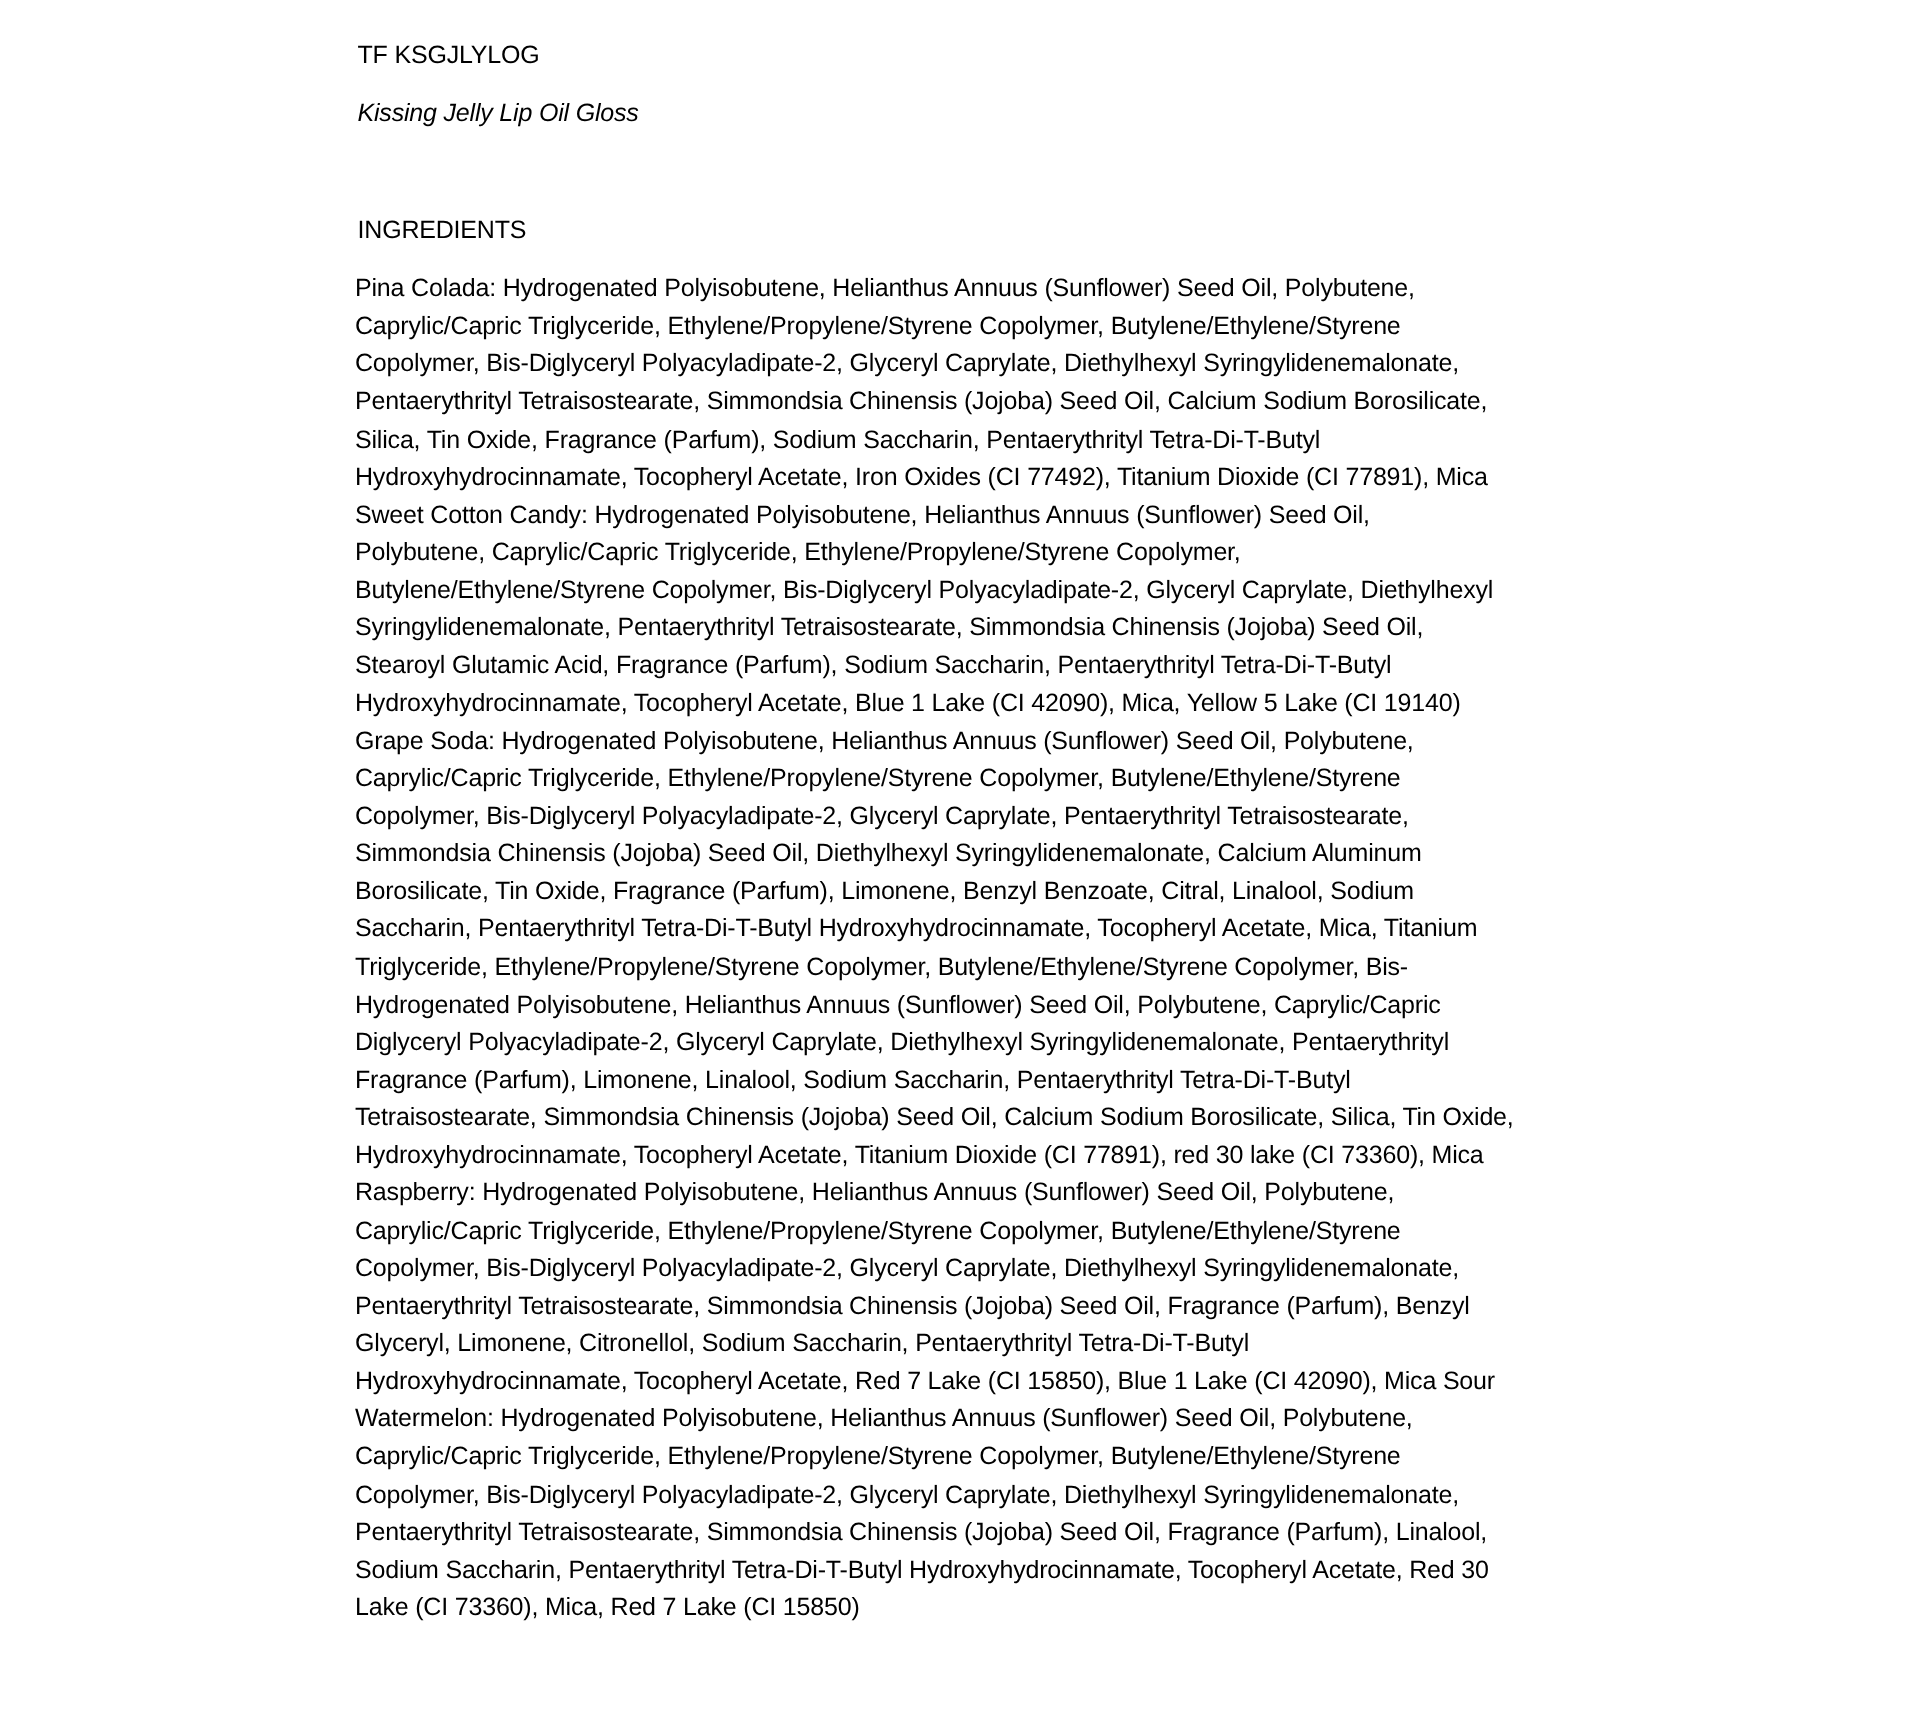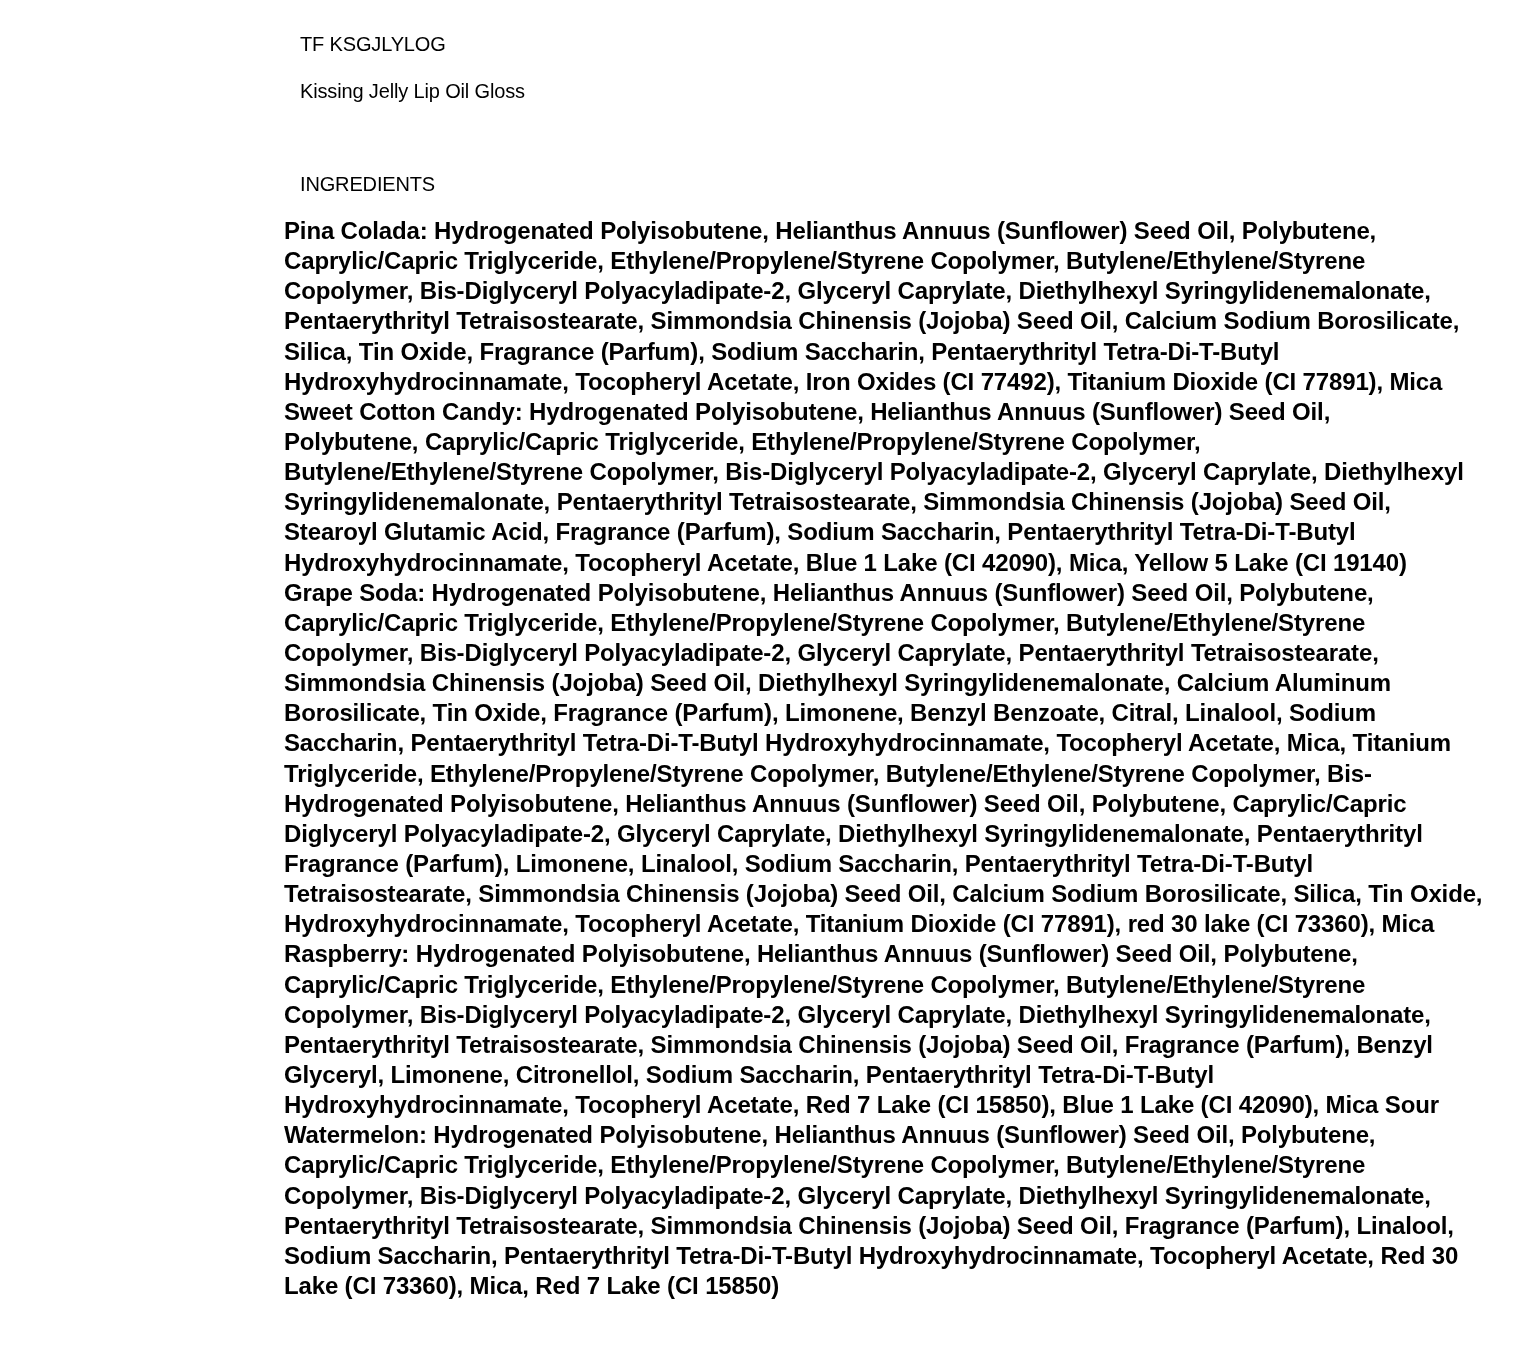--- a/index.html
+++ b/index.html
@@ -16,41 +16,40 @@
       color: #000000;
     }
     .page {
       position: absolute;
       left: 284px;
       top: 0;
       width: 1000px;
     }
     .line {
       position: absolute;
-      left: 16px;
+      left: 2px;
       white-space: nowrap;
       font-size: 20px;
       line-height: 24px;
       letter-spacing: -0.15px;
     }
     #product-code { top: 32px; }
-    #product-name { top: 79px; }
+    #product-name { top: 79px; font-style: italic; }
     #ingredients-heading { top: 172px; }
     .ingredients-block {
       position: absolute;
       left: 0;
       top: 219px;
     }
     .ingredients-block .row {
       height: 30.15px;
       line-height: 24px;
-      font-size: 24px;
+      font-size: 20px;
       white-space: nowrap;
       letter-spacing: -0.15px;
-      font-weight: bold;
     }
   </style>
 </head>
 <body>
 
 <div class="page">
   <div class="line" id="product-code">TF KSGJLYLOG</div>
   <div class="line" id="product-name">Kissing Jelly Lip Oil Gloss</div>
   <div class="line" id="ingredients-heading">INGREDIENTS</div>
   <div class="ingredients-block" id="ingredients-block">

